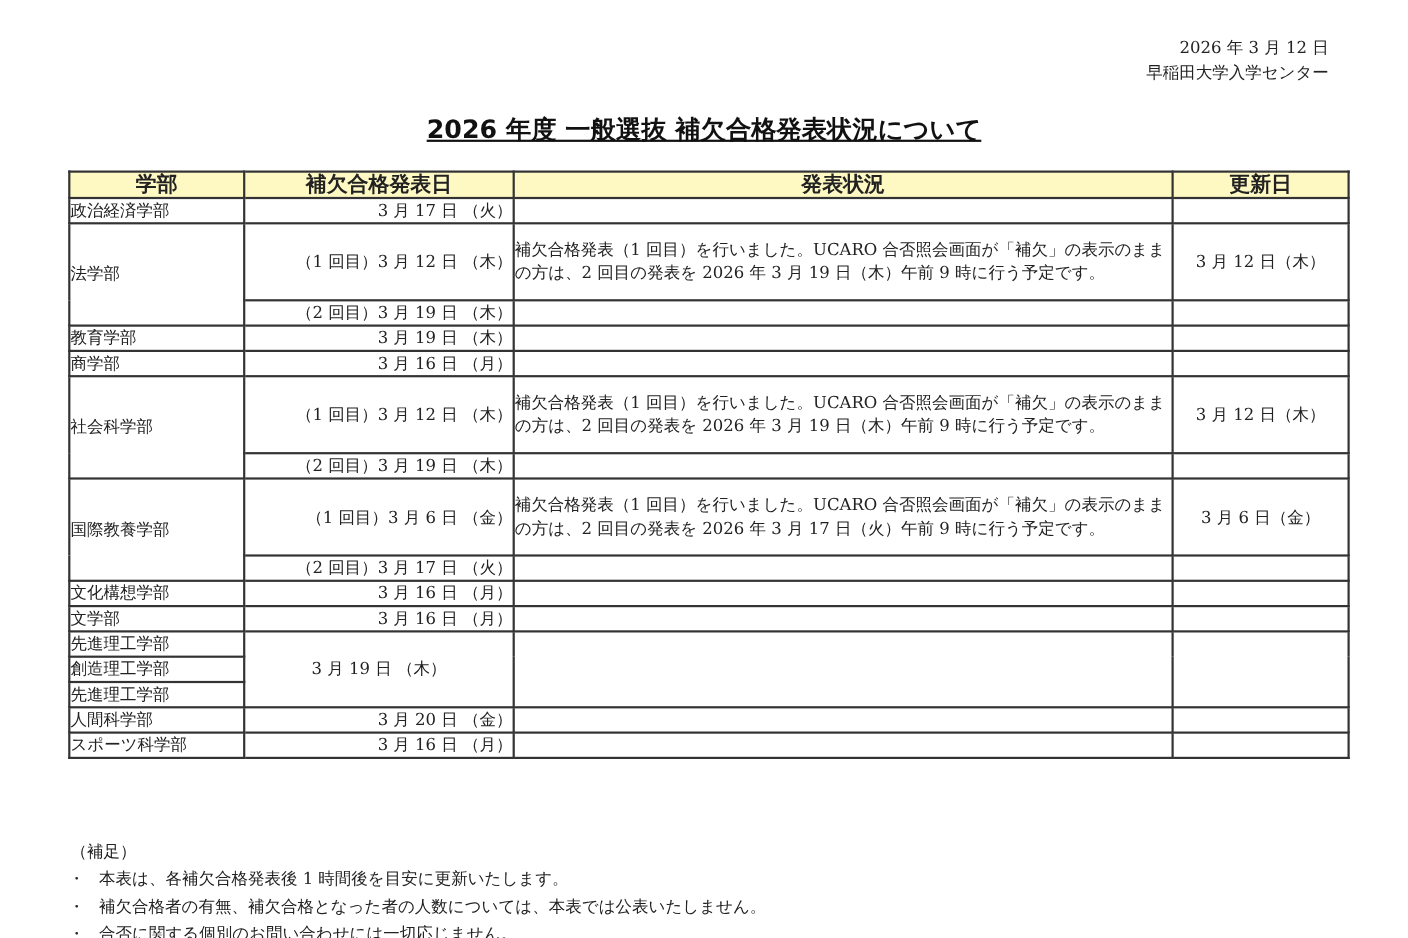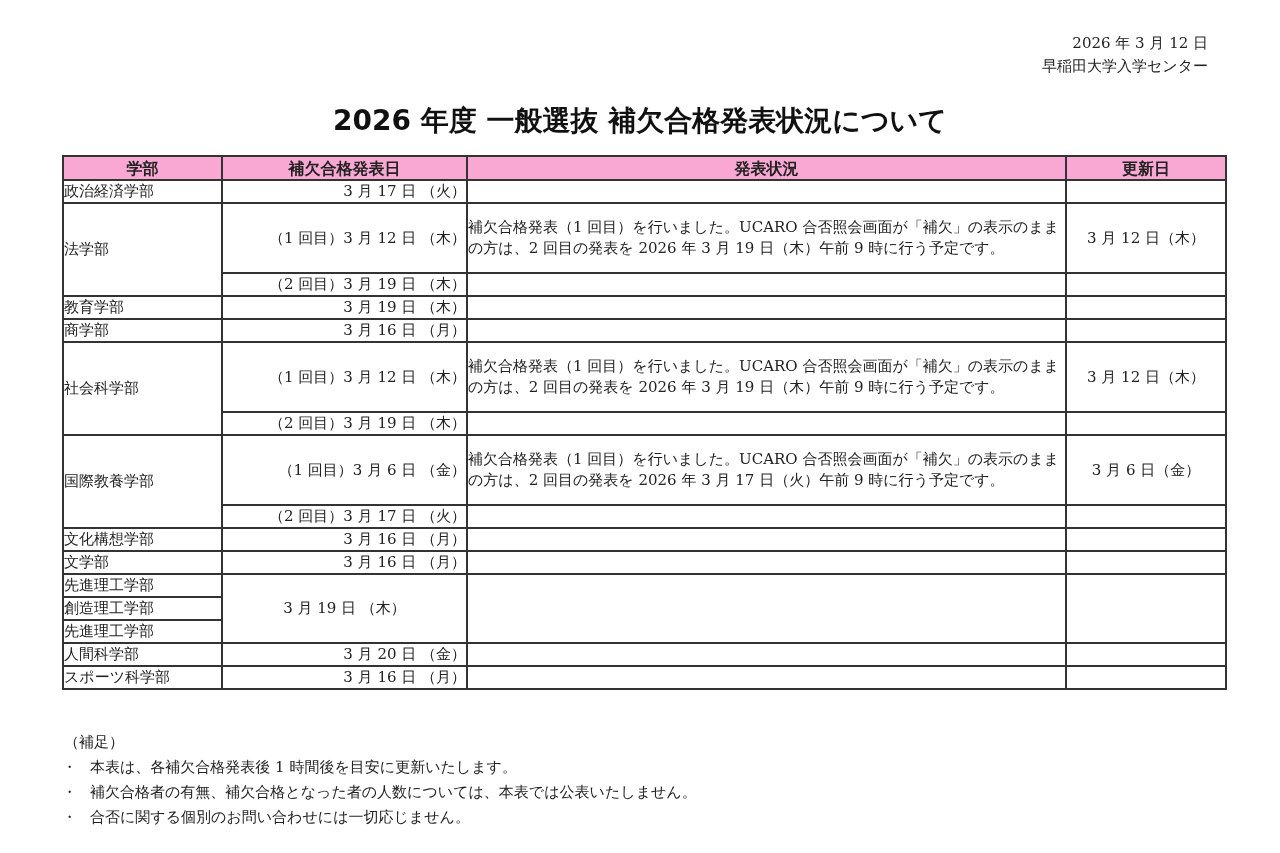--- a/index.html
+++ b/index.html
@@ -1,35 +1,35 @@
 <!DOCTYPE html>
 <html><head>
 <meta charset="utf-8">
 <style>
   html, body { margin: 0; padding: 0; background: #ffffff; }
   body { width: 1280px; height: 853px; position: relative; overflow: hidden;
          font-family: "DejaVu Serif", "Liberation Serif", serif; color: #222; }
   .hdr-right { position: absolute; right: 72px; top: 32px; text-align: right; font-size: 15px; line-height: 23px; margin-left: 32px; }
   .title { position: absolute; left: 0; width: 1280px; top: 102px; text-align: center;
-           font-family: "DejaVu Sans", "Liberation Sans", sans-serif; font-weight: bold; font-size: 28px; color: #111; }
+           font-family: "DejaVu Sans", "Liberation Sans", sans-serif; font-weight: bold; font-size: 23px; color: #111; text-decoration: underline; }
   table.t { position: absolute; left: 62px; top: 155px; border-collapse: collapse; table-layout: fixed; width: 1163px;
             border: 2px solid #222; }
   table.t col.c1 { width: 159px; } table.t col.c2 { width: 245px; }
   table.t col.c3 { width: 599px; } table.t col.c4 { width: 160px; }
   table.t th, table.t td { border: 2px solid #333; font-size: 15px; padding: 0; height: 21px; line-height: 21px; }
-  table.t th { background: #f9a8d4; font-family: "DejaVu Sans", "Liberation Sans", sans-serif; font-weight: bold;
-               font-size: 16px; text-align: center; height: 22px; }
+  table.t th { background: #fef9c3; font-family: "DejaVu Sans", "Liberation Sans", sans-serif; font-weight: bold;
+               font-size: 19px; text-align: center; height: 22px; }
   td.fac { padding-left: 6px; white-space: nowrap; }
   td.date { text-align: right; padding-right: 20px; white-space: nowrap; }
   td.date.center { text-align: center; padding-right: 0; }
   td.status { padding: 1px 8px 1px 9px; line-height: 22.5px; font-size: 14.5px; vertical-align: middle; border-radius: 27px; }
   td.upd { text-align: center; white-space: nowrap; }
   tr.tall td { height: 68px; }
   .notes { position: absolute; left: 62px; top: 730px; font-size: 15px; line-height: 25px; }
-  .notes .heading { margin-left: 2px; }
+  .notes .heading { margin-left: 2px; margin-top: 32px; }
   .notes .item { position: relative; padding-left: 28px; }
   .notes .bullet { position: absolute; left: 0; top: 0; }
 </style>
 </head>
 <body>
 
 <div class="hdr-right">
   <div>2026 年 3 月 12 日</div>
   <div>早稲田大学入学センター</div>
 </div>

